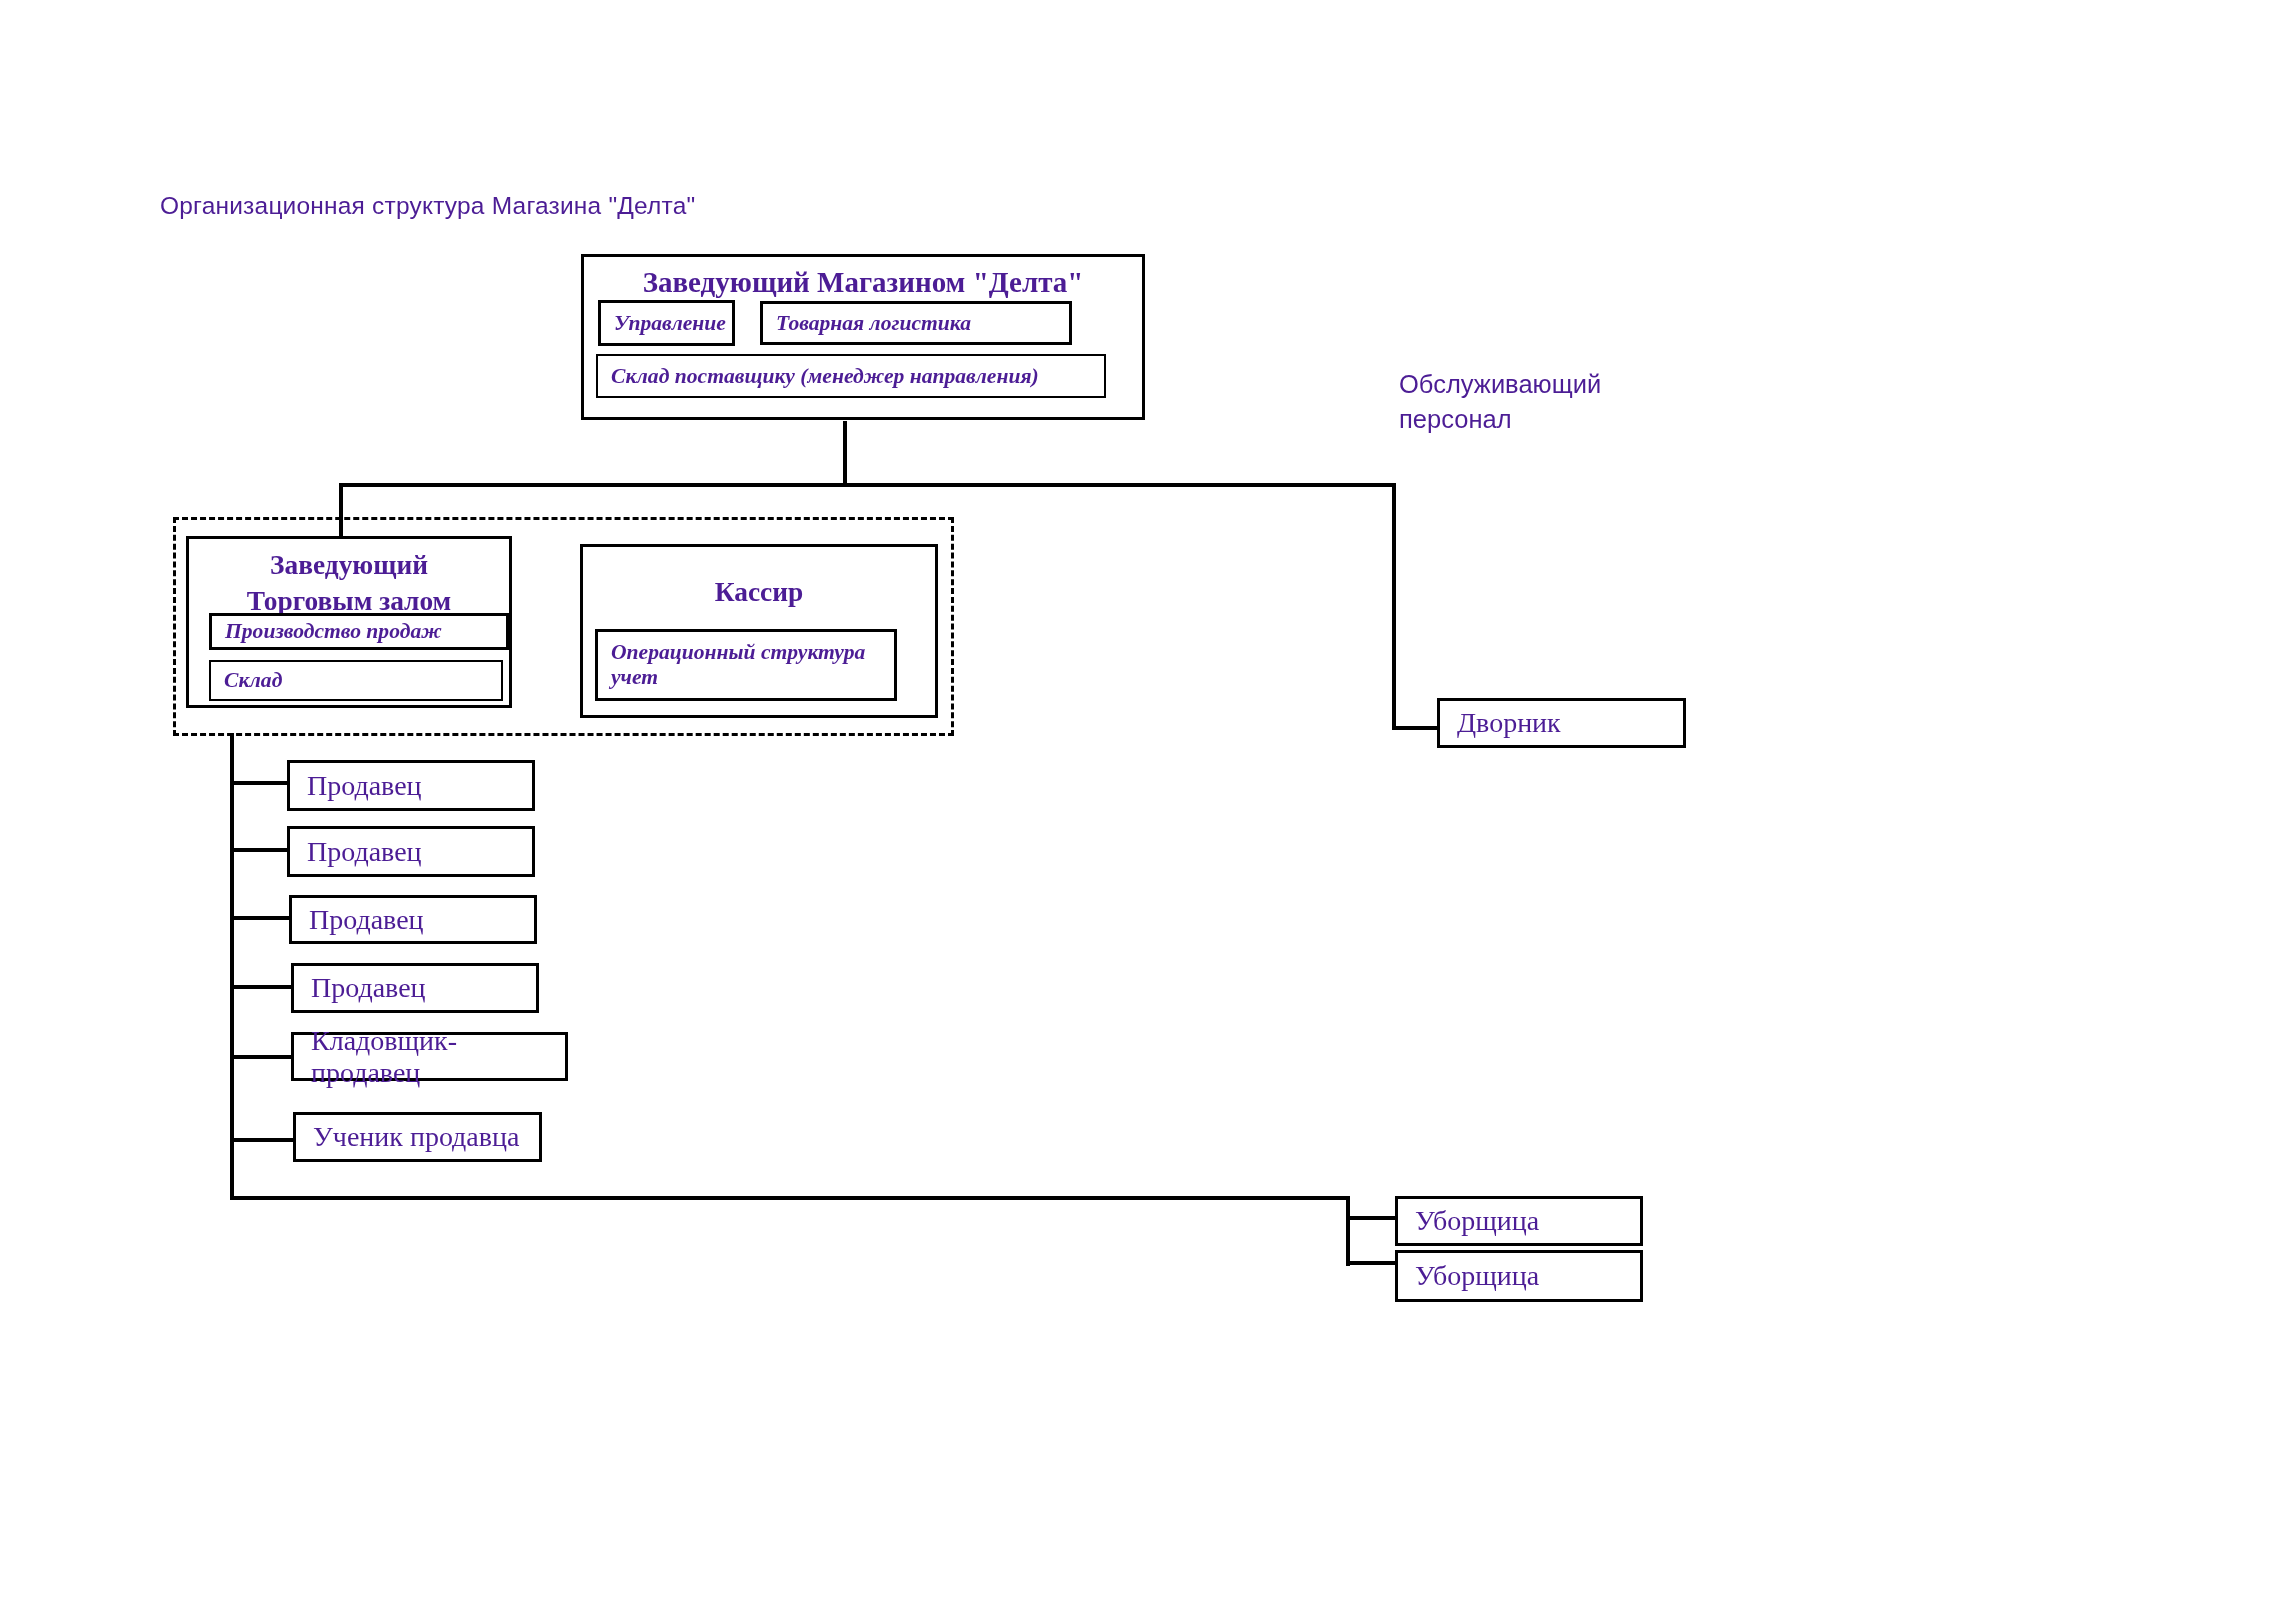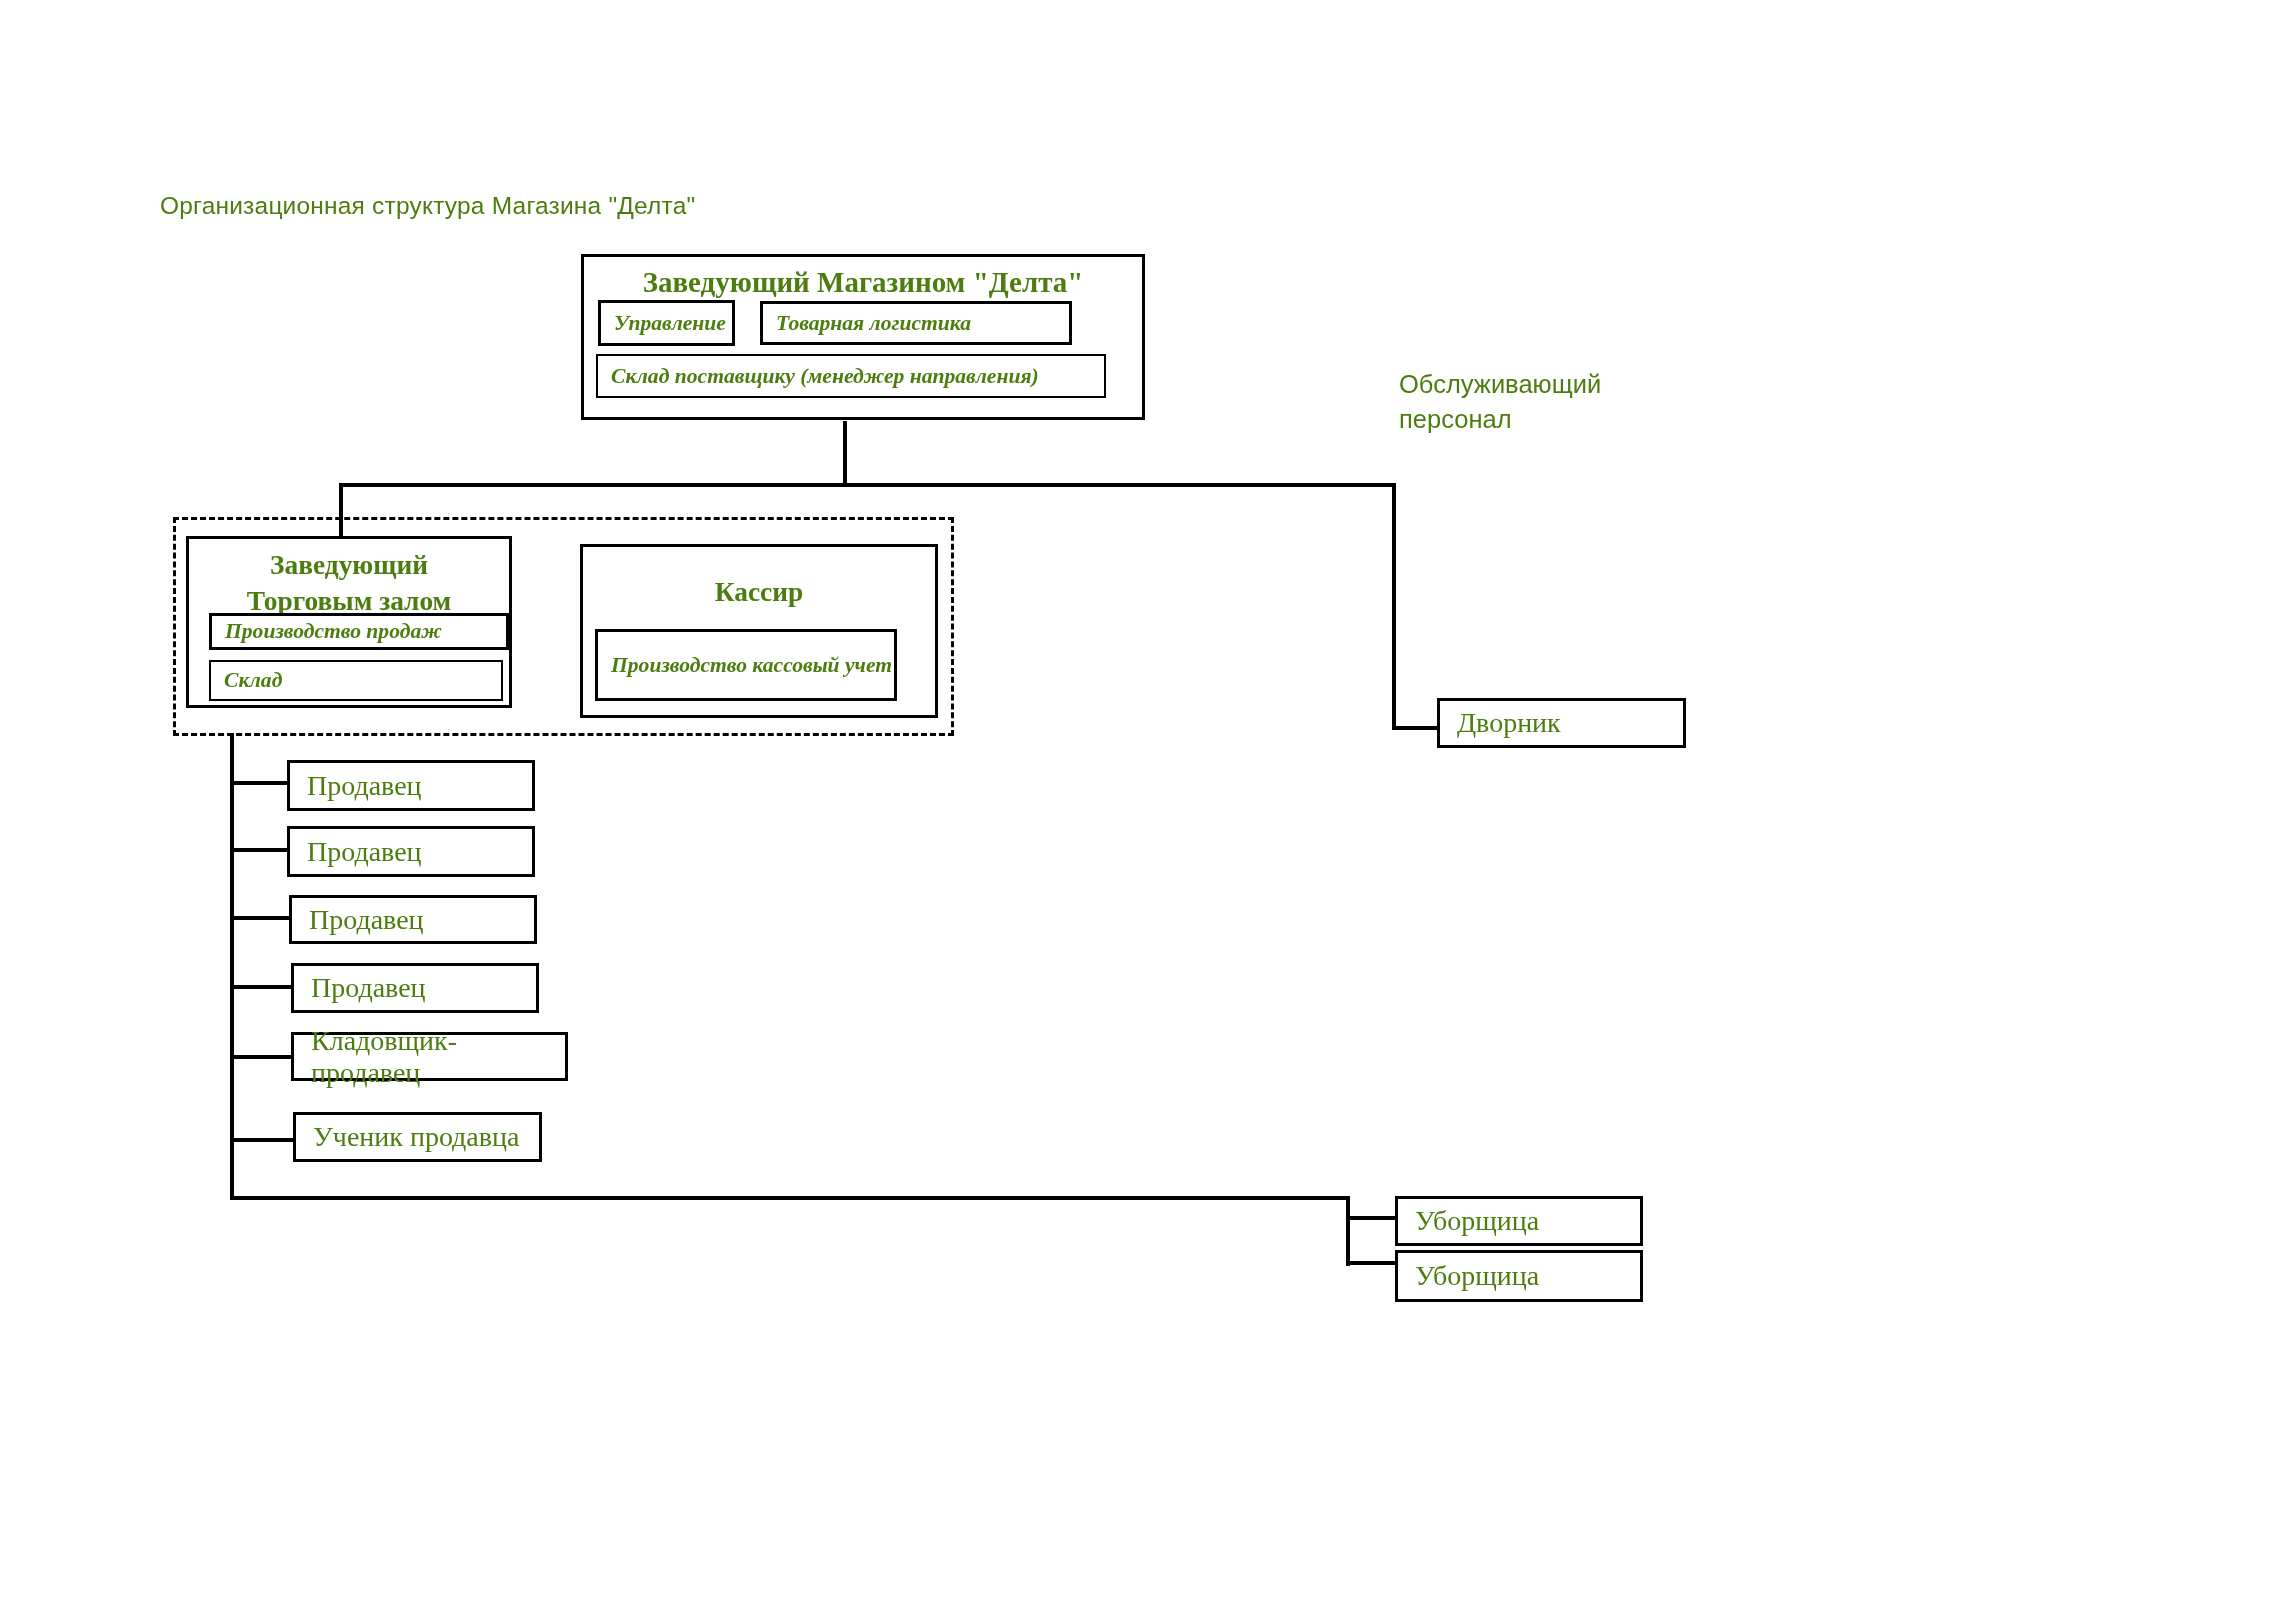--- a/index.html
+++ b/index.html
@@ -2,21 +2,21 @@
 <html><head>
 <meta charset="utf-8">
 <style>
   html, body { margin: 0; padding: 0; background: #ffffff; }
   .canvas {
     position: relative;
     width: 2293px;
     height: 1619px;
     background: #ffffff;
     font-family: "Liberation Serif", serif;
-    color: #4d7c0f;
+    color: #4c1d95;
     overflow: hidden;
   }
   .sans { font-family: "Liberation Sans", sans-serif; }
 
   .page-title {
     position: absolute;
     left: 160px;
     top: 192px;
     font-size: 24.5px;
     letter-spacing: 0.2px;
@@ -105,21 +105,21 @@
       <span>Заведующий</span><br>
       <span>Торговым залом</span>
     </div>
   </div>
   <div class="box func" style="left:209px; top:613px; width:300px; height:37px;">Производство продаж</div>
   <div class="box func thin" style="left:209px; top:660px; width:294px; height:41px;text-align:right;">Склад</div>
 
   <div class="box" style="left:580px; top:544px; width:358px; height:174px;">
     <div class="box-header" style="font-size:27.4px; padding-top:27px;">Кассир</div>
   </div>
-  <div class="box func" style="left:595px; top:629px; width:302px; height:72px;">Производство кассовый учет</div>
+  <div class="box func" style="left:595px; top:629px; width:302px; height:72px;">Операционный структура учет</div>
 
   <div class="box leaf" style="left:1437px; top:698px; width:249px; height:50px;">Дворник</div>
 
   <div class="line" style="left:230px; top:733px; width:3.9px; height:467px;"></div>
   <div class="line" style="left:230px; top:781px; width:59px; height:3.9px;"></div>
   <div class="line" style="left:230px; top:848px; width:59px; height:3.9px;"></div>
   <div class="line" style="left:230px; top:916px; width:61px; height:3.9px;"></div>
   <div class="line" style="left:230px; top:985px; width:63px; height:3.9px;"></div>
   <div class="line" style="left:230px; top:1055px; width:63px; height:3.9px;"></div>
   <div class="line" style="left:230px; top:1138px; width:65px; height:3.9px;"></div>

